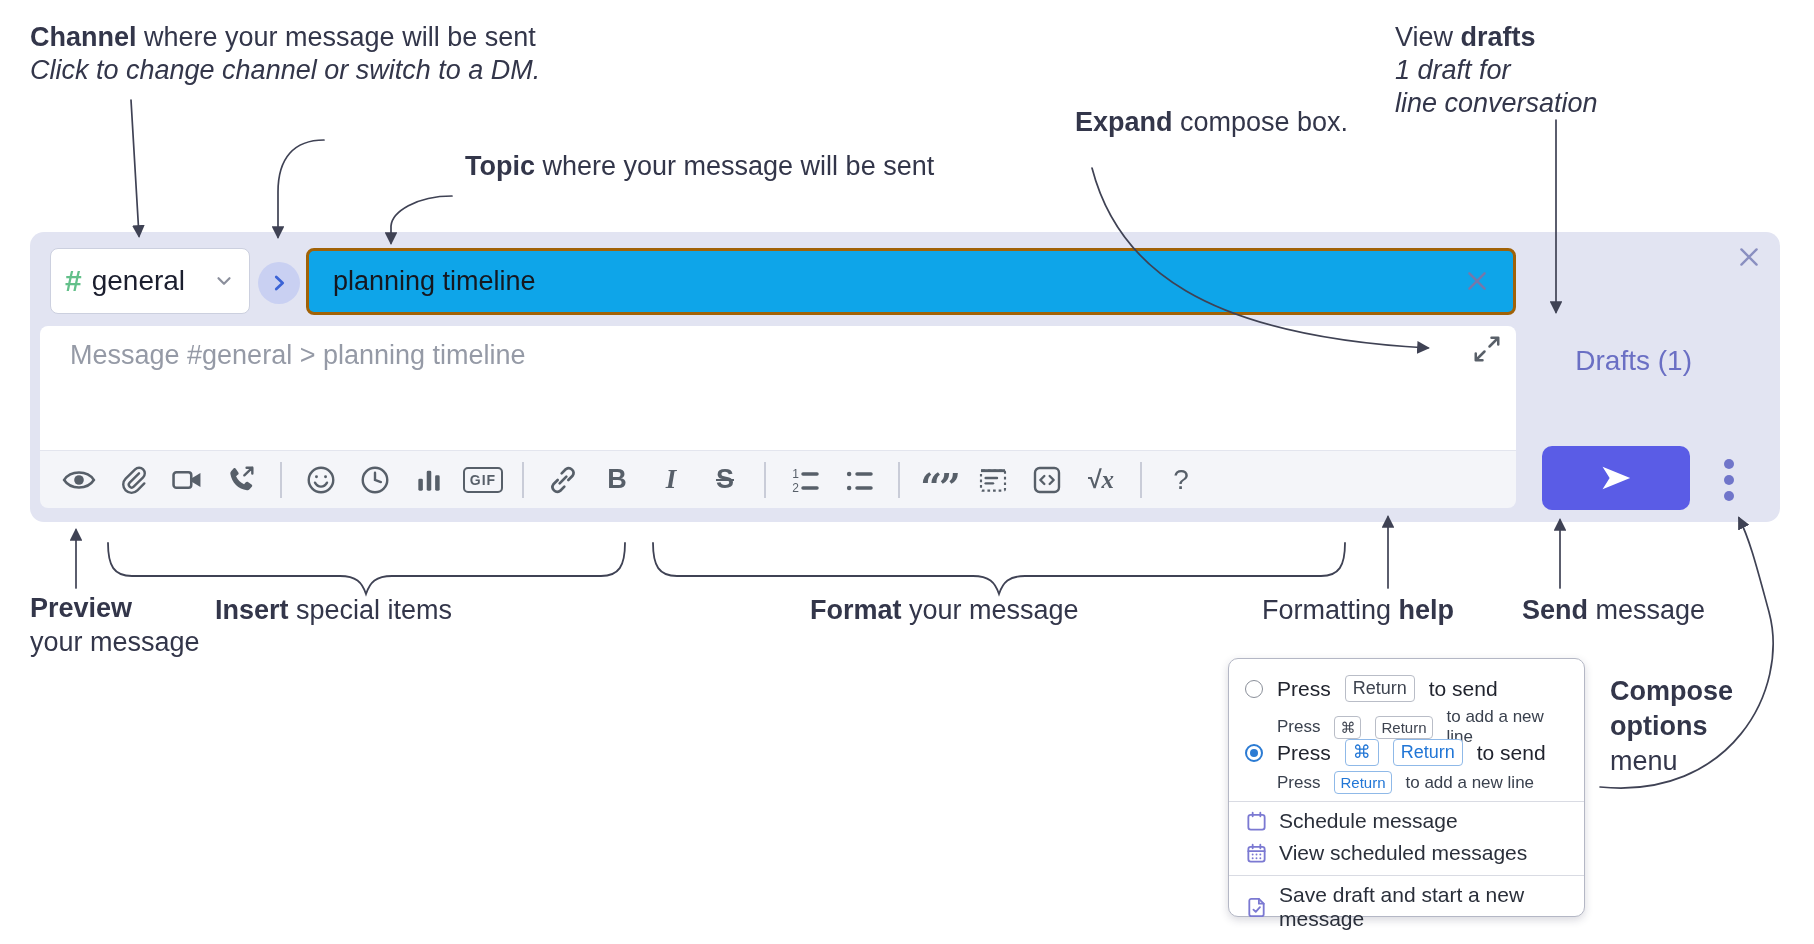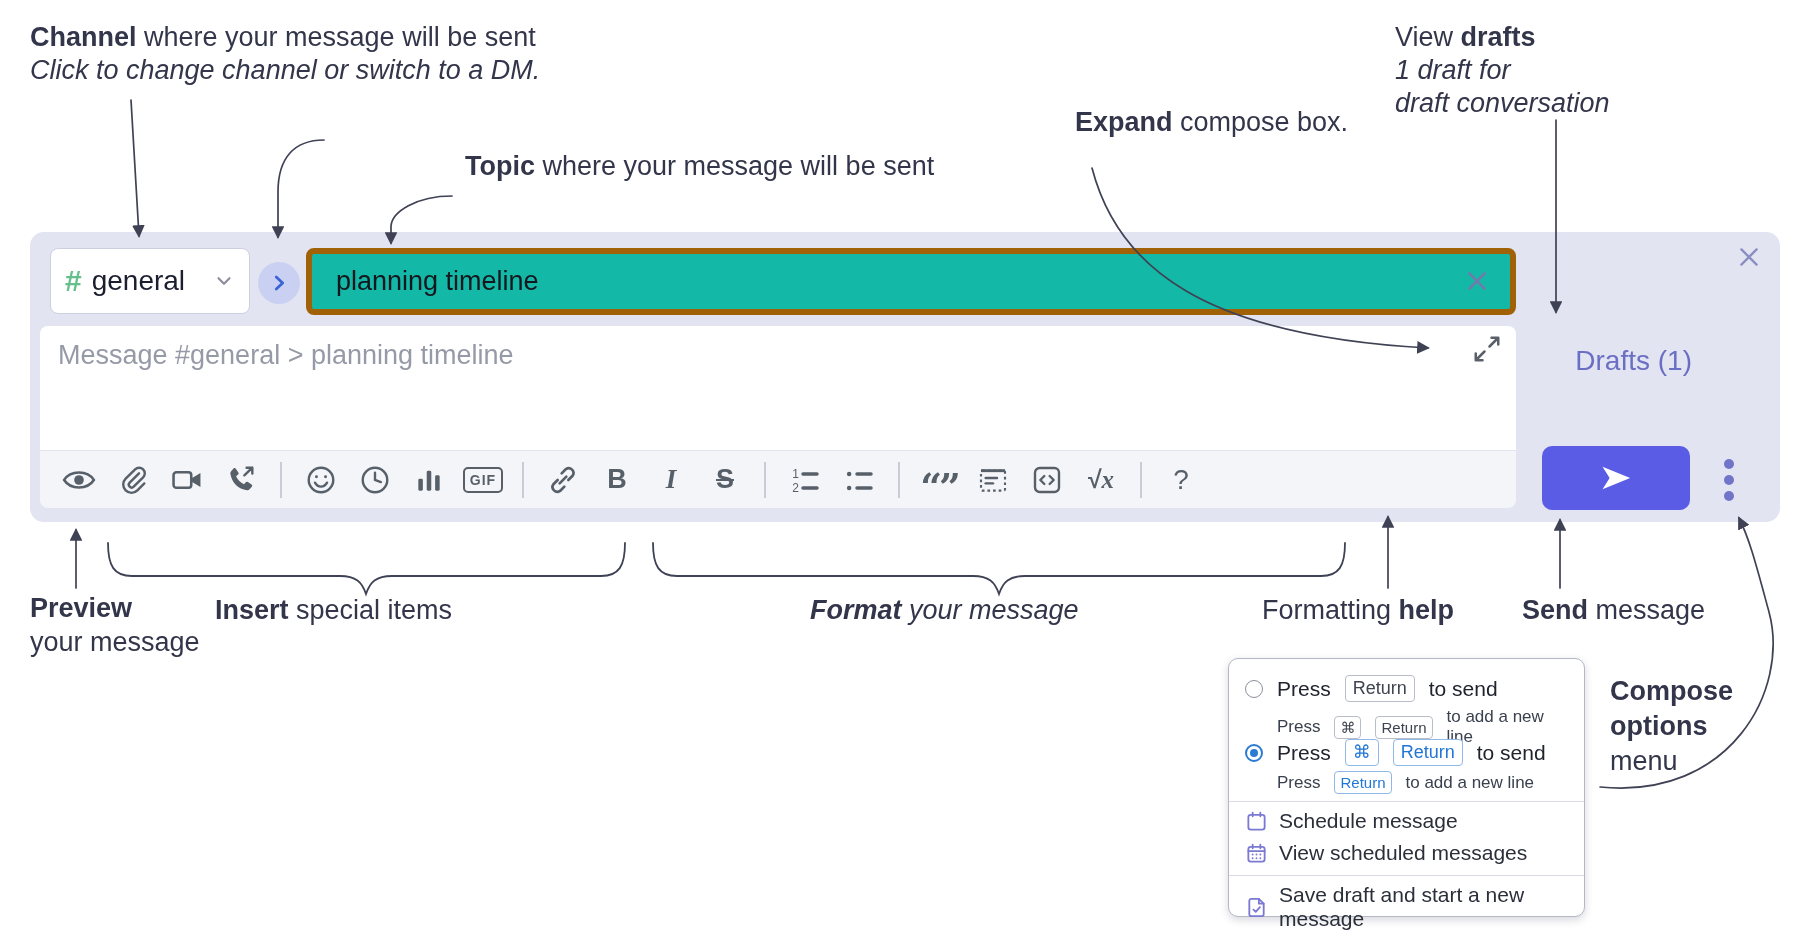--- a/index.html
+++ b/index.html
@@ -19,30 +19,30 @@
   .compose { position:absolute; left:30px; top:232px; width:1750px; height:290px;
     background:#e2e4f2; border-radius:14px; z-index:1; }
   .chan-box { position:absolute; left:20px; top:16px; width:200px; height:66px;
     background:#fff; border:1px solid #ccd0df; border-radius:8px;
     display:flex; align-items:center; gap:10px; padding:0 14px; cursor:pointer; }
   .hash { color:#63c08a; font-weight:bold; font-size:30px; line-height:1; }
   .chan-name { font-size:28px; color:#1b1e2e; flex:1; }
   .goto-circle { position:absolute; left:228px; top:30px; width:42px; height:42px; border-radius:50%;
     background:#c9d0f2; display:flex; align-items:center; justify-content:center; cursor:pointer; }
   .topic-input-wrap { position:absolute; left:276px; top:16px; right:264px; height:67px; }
-  .topic-input { width:100%; height:100%; background:#14b8a6; border:6px solid #a16207; border-radius:8px;
+  .topic-input { width:100%; height:100%; background:#0ea5e9; border:3px solid #a16207; border-radius:8px;
     font-family:"Liberation Sans", sans-serif; font-size:27px; color:#15171f; padding:0 70px 0 24px; outline:none; }
   .topic-clear { position:absolute; right:22px; top:16px; width:34px; height:34px; color:#7578ab;
     cursor:pointer; display:flex; align-items:center; justify-content:center; }
   .box-close { position:absolute; right:14px; top:8px; width:34px; height:34px; color:#8a8fc0;
     cursor:pointer; display:flex; align-items:center; justify-content:center; }
   .msg-area { position:absolute; left:10px; top:94px; width:1476px; height:124px;
     background:#fff; border-radius:8px 8px 0 0; }
   .msg-input { width:100%; height:100%; border:none; resize:none; outline:none; background:transparent;
-    font-family:"Liberation Sans", sans-serif; font-size:27px; color:#15171f; padding:14px 60px 10px 18px; }
+    font-family:"Liberation Sans", sans-serif; font-size:27px; color:#15171f; padding:14px 60px 10px 30px; }
   .msg-input::placeholder { color:#959aa6; opacity:1; }
   .expand-btn { position:absolute; right:12px; top:8px; width:32px; height:32px; color:#596069; cursor:pointer; }
   .toolbar { position:absolute; left:10px; top:218px; width:1476px; height:58px;
     background:#f4f5f9; border-top:1px solid #e3e5ee; border-radius:0 0 8px 8px;
     display:flex; align-items:center; padding:0 12px; color:#575f69; }
   .tbtn { width:40px; height:44px; display:flex; align-items:center; justify-content:center;
     cursor:pointer; flex:0 0 auto; margin:0 7px; }
   .tsep { width:2px; height:36px; background:#c9ccd8; margin:0 12px; flex:0 0 auto; }
   .tb-text { font-size:27px; font-weight:bold; color:#575f69; }
   .tb-italic { font-size:27px; font-style:italic; font-family:"Liberation Serif", serif; font-weight:bold; }
@@ -119,21 +119,21 @@
   <div class="cap" style="left:1075px; top:106px;">
     <b>Expand</b><span> compose box.</span>
   </div>
   <div class="cap" style="left:1395px; top:21px;">
     <span>View </span><b>drafts</b>
   </div>
   <div class="cap it" style="left:1395px; top:54px;">
     <span>1 draft for</span>
   </div>
   <div class="cap it" style="left:1395px; top:87px;">
-    <span>draft conversation</span>
+    <span>line conversation</span>
   </div>
 
   <div class="compose">
 
     <div class="chan-box">
       <span class="hash">#</span>
       <span class="chan-name">general</span>
       <svg width="22" height="22" viewBox="0 0 24 24">
         <path d="M6 9 L12 15 L18 9" stroke="#8b8f9c" stroke-width="2.4" fill="none" stroke-linecap="round" stroke-linejoin="round"></path>
       </svg>
@@ -307,21 +307,21 @@
 
   <div class="cap" style="left:30px; top:592px;">
     <b>Preview</b>
   </div>
   <div class="cap" style="left:30px; top:626px;">
     <span>your message</span>
   </div>
   <div class="cap" style="left:215px; top:594px;">
     <b>Insert</b><span> special items</span>
   </div>
-  <div class="cap" style="left:810px; top:594px;font-style:italic;">
+  <div class="cap" style="left:810px; top:594px;">
     <b>Format</b><span> your message</span>
   </div>
   <div class="cap" style="left:1262px; top:594px;">
     <span>Formatting </span><b>help</b>
   </div>
   <div class="cap" style="left:1522px; top:594px;">
     <b>Send</b><span> message</span>
   </div>
   <div class="cap" style="left:1610px; top:662px;margin-top:12px;">
     <div class="co-line"><b>Compose</b></div>

